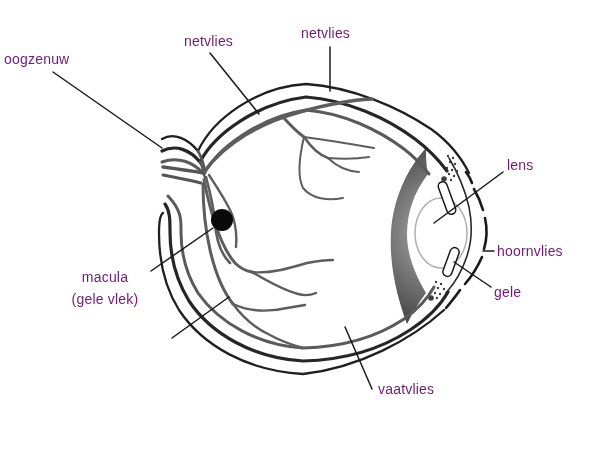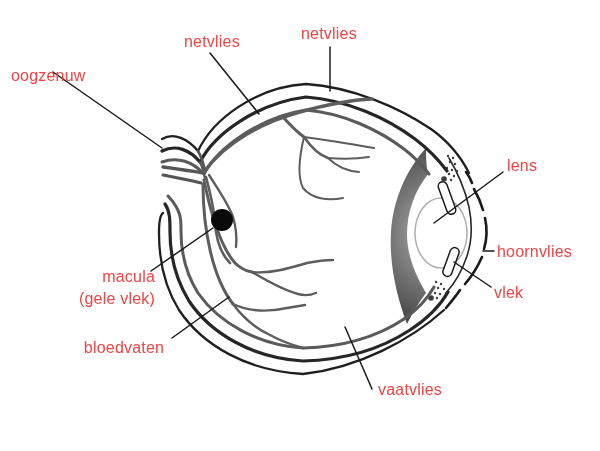--- a/index.html
+++ b/index.html
@@ -2,21 +2,21 @@
 <html><head>
 <meta charset="utf-8">
 <style>
   html,body{margin:0;padding:0;background:#fff;}
   .stage{
     position:relative;width:600px;height:451px;background:#fff;overflow:hidden;
     font-family:"Liberation Sans","DejaVu Sans",sans-serif;
   }
   .stage svg{position:absolute;left:0;top:0;}
   .lbl{
-    position:absolute;font-size:16px;color:#ef4444;line-height:15px;
+    position:absolute;font-size:14px;color:#701a75;line-height:15px;
     white-space:nowrap;letter-spacing:0.2px;
   }
   .lbl.center{text-align:center;white-space:normal;}
   .lbl.center span{display:block;line-height:22px;}
 </style>
 </head>
 <body>
 
 <div class="stage">
 
@@ -133,36 +133,35 @@
       <line x1="330" y1="47" x2="330" y2="91"></line>
       <line x1="503" y1="172" x2="434" y2="223"></line>
       <line x1="483" y1="251" x2="494" y2="251"></line>
       <line x1="491" y1="287" x2="454" y2="262"></line>
       <line x1="151" y1="271" x2="213" y2="228"></line>
       <line x1="172" y1="338" x2="229" y2="297"></line>
       <line x1="372" y1="389" x2="345" y2="327"></line>
     </g>
   </svg>
 
-  <div class="lbl" style="left:11px;top:52px;margin-top:16px;">oogzenuw</div>
+  <div class="lbl" style="left:4px;top:52px;">oogzenuw</div>
 
   <div class="lbl" style="left:184px;top:34px;">netvlies</div>
 
   <div class="lbl" style="left:301px;top:26px;">netvlies</div>
 
   <div class="lbl" style="left:507px;top:158px;">lens</div>
 
   <div class="lbl" style="left:497px;top:244px;text-align:center;">hoornvlies</div>
 
-  <div class="lbl" style="left:494px;top:285px;">vlek</div>
+  <div class="lbl" style="left:494px;top:285px;">gele</div>
 
-  <div class="lbl center" style="left:55px;top:266px;width:100px;text-align:right;">
+  <div class="lbl center" style="left:55px;top:266px;width:100px;">
     <span>macula</span>
     <span>(gele vlek)</span>
   </div>
 
   <div class="lbl center" style="left:62px;top:337px;width:124px;">
-    <span>bloedvaten</span>
   </div>
 
   <div class="lbl" style="left:378px;top:382px;">vaatvlies</div>
 
 </div>
 
 </body></html>

